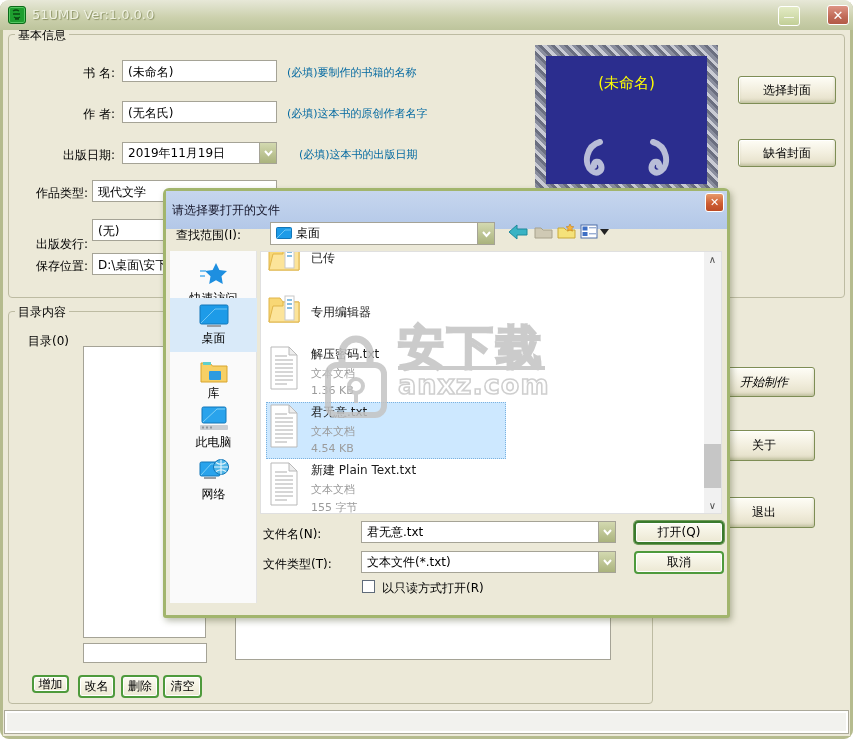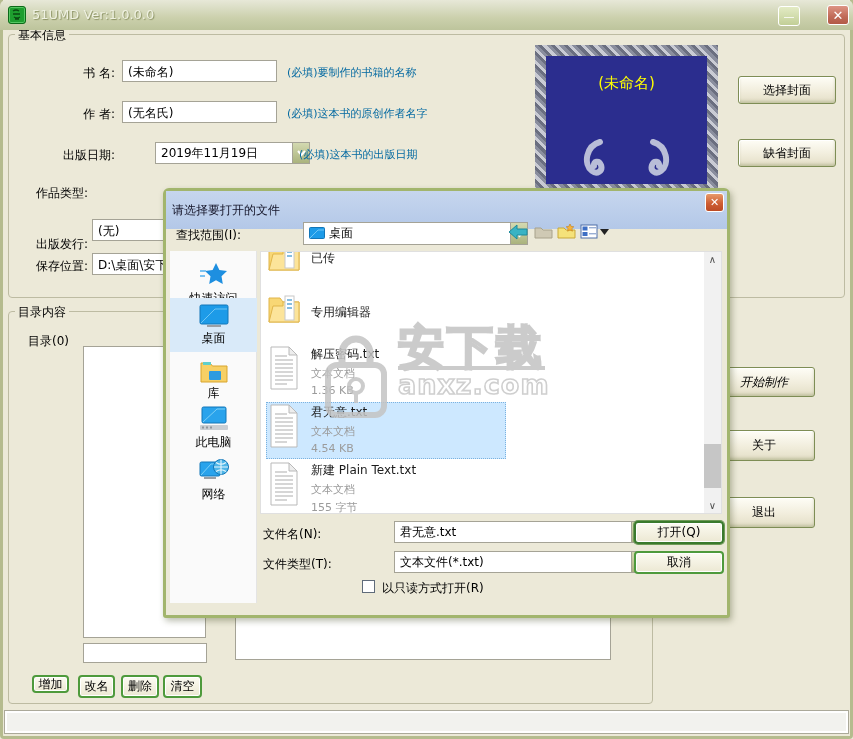--- a/index.html
+++ b/index.html
@@ -1,32 +1,32 @@
 <!DOCTYPE html>
 <html><head>
 <meta charset="utf-8">
 <style>
   html,body{margin:0;padding:0;background:#fff;}
   *{box-sizing:border-box;font-family:"DejaVu Sans","Liberation Sans",sans-serif;}
-  #stage{position:relative;width:853px;height:739px;background:#ECE9D8;overflow:hidden;}
+  #stage{position:relative;width:853px;height:739px;background:#ECE9D8;overflow:hidden;border-radius:9px;}
   .abs{position:absolute;}
   
   .winframe{position:absolute;inset:0;border:3px solid #B5BB8E;border-top:none;border-radius:0 0 4px 4px;pointer-events:none;z-index:5;}
   .titlebar{left:0;top:0;width:853px;height:30px;background:linear-gradient(#E7E8D8,#CBD0AC 60%,#BDC49C);border-radius:6px 6px 0 0;z-index:6;}
   .appicon{left:8px;top:6px;width:18px;height:18px;background:#1E9E2F;border:1px solid #0C6A18;border-radius:3px;box-shadow:inset 0 0 0 1px #56C763;}
   .appicon svg{position:absolute;left:1px;top:1px;}
   .wintitle{left:32px;top:7px;font-size:13px;color:#EFF1E2;text-shadow:1px 1px 1px #8A9162;}
   .capbtn{width:22px;height:20px;border:1px solid #FFFFFF;border-radius:3px;display:flex;align-items:center;justify-content:center;color:#fff;font-size:11px;line-height:1;}
   .minbtn{left:778px;top:6px;background:linear-gradient(#E3EBC4,#C2CF97);}
   .closebtn{left:827px;top:5px;background:linear-gradient(#DD9484,#C06A57 60%,#B25A46);font-size:13px;}
   
   .lbl{font-size:12px;color:#000;white-space:pre;}
   .hint{font-size:11px;color:#0369a1;white-space:pre;}
   .inp{background:#fff;border:1px solid #A5A396;font-size:12px;color:#000;padding:3px 5px;white-space:pre;overflow:hidden;}
-  .combo{background:#fff;border:1px solid #A5A396;font-size:12px;color:#000;display:flex;align-items:center;padding-left:5px;margin-left:33px;}
+  .combo{background:#fff;border:1px solid #A5A396;font-size:12px;color:#000;display:flex;align-items:center;padding-left:5px;}
   .combo .val{flex:1;white-space:pre;overflow:hidden;}
   .drop{width:17px;align-self:stretch;background:linear-gradient(#D3D9B0,#AAB37D);border-left:1px solid #A5A396;display:flex;align-items:center;justify-content:center;}
   .drop svg{display:block;}
   .xpbtn{background:linear-gradient(#FEFDF6,#F1EDDC 55%,#E3DEC6);border:1px solid #7E8D55;border-radius:3px;box-shadow:inset 1px 1px 0 #fff,inset 0 -2px 3px rgba(130,140,90,.35);display:flex;align-items:center;justify-content:center;font-size:12px;color:#000;}
   .greenbtn{background:linear-gradient(#FCFBF2,#ECE8D3);border:2px solid #4E9A3C;border-radius:4px;box-shadow:inset 0 0 0 1px #fff;display:flex;align-items:center;justify-content:center;font-size:12px;color:#000;}
   .defaultbtn{border:2px solid #3A7A2D;box-shadow:0 0 0 1px #6E9A57,inset 0 0 0 1px #fff;}
   .group{border:1px solid #BDBBA2;border-radius:4px;}
   .grouplbl{font-size:12px;color:#000;background:#ECE9D8;padding:0 3px;}
   
   .cover{left:535px;top:45px;width:183px;height:150px;background:repeating-linear-gradient(45deg,#6B6F80 0 3px,#C9CBD4 3px 6px,#8A8E9E 6px 9px);padding:11px;}
@@ -90,20 +90,21 @@
     <span class="val">2019年11月19日</span>
     <span class="drop">
         <svg width="11" height="8" viewBox="0 0 11 8">
           <polyline points="2,2 5.5,6 9,2" stroke="#fff" stroke-width="2" fill="none"></polyline>
         </svg>
       </span>
   </div>
   <div class="abs hint" style="left:287px;top:147px;margin-left:12px;">(必填)这本书的出版日期</div>
 
   <div class="abs lbl" style="left:3px;top:185px;width:85px;text-align:right;">作品类型:</div>
+  <div class="abs inp" style="left:92px;top:180px;width:185px;height:22px;">现代文学</div>
 
   <div class="abs lbl" style="left:3px;top:236px;width:85px;text-align:right;padding-left:32px;">出版发行:</div>
   <div class="abs inp" style="left:92px;top:219px;width:185px;height:22px;">(无)</div>
 
   <div class="abs lbl" style="left:3px;top:258px;width:85px;text-align:right;">保存位置:</div>
   <div class="abs inp" style="left:92px;top:253px;width:185px;height:22px;">D:\桌面\安下</div>
 
   <div class="abs cover">
     <div class="coverin">
       <span class="covertitle">(未命名)</span>

